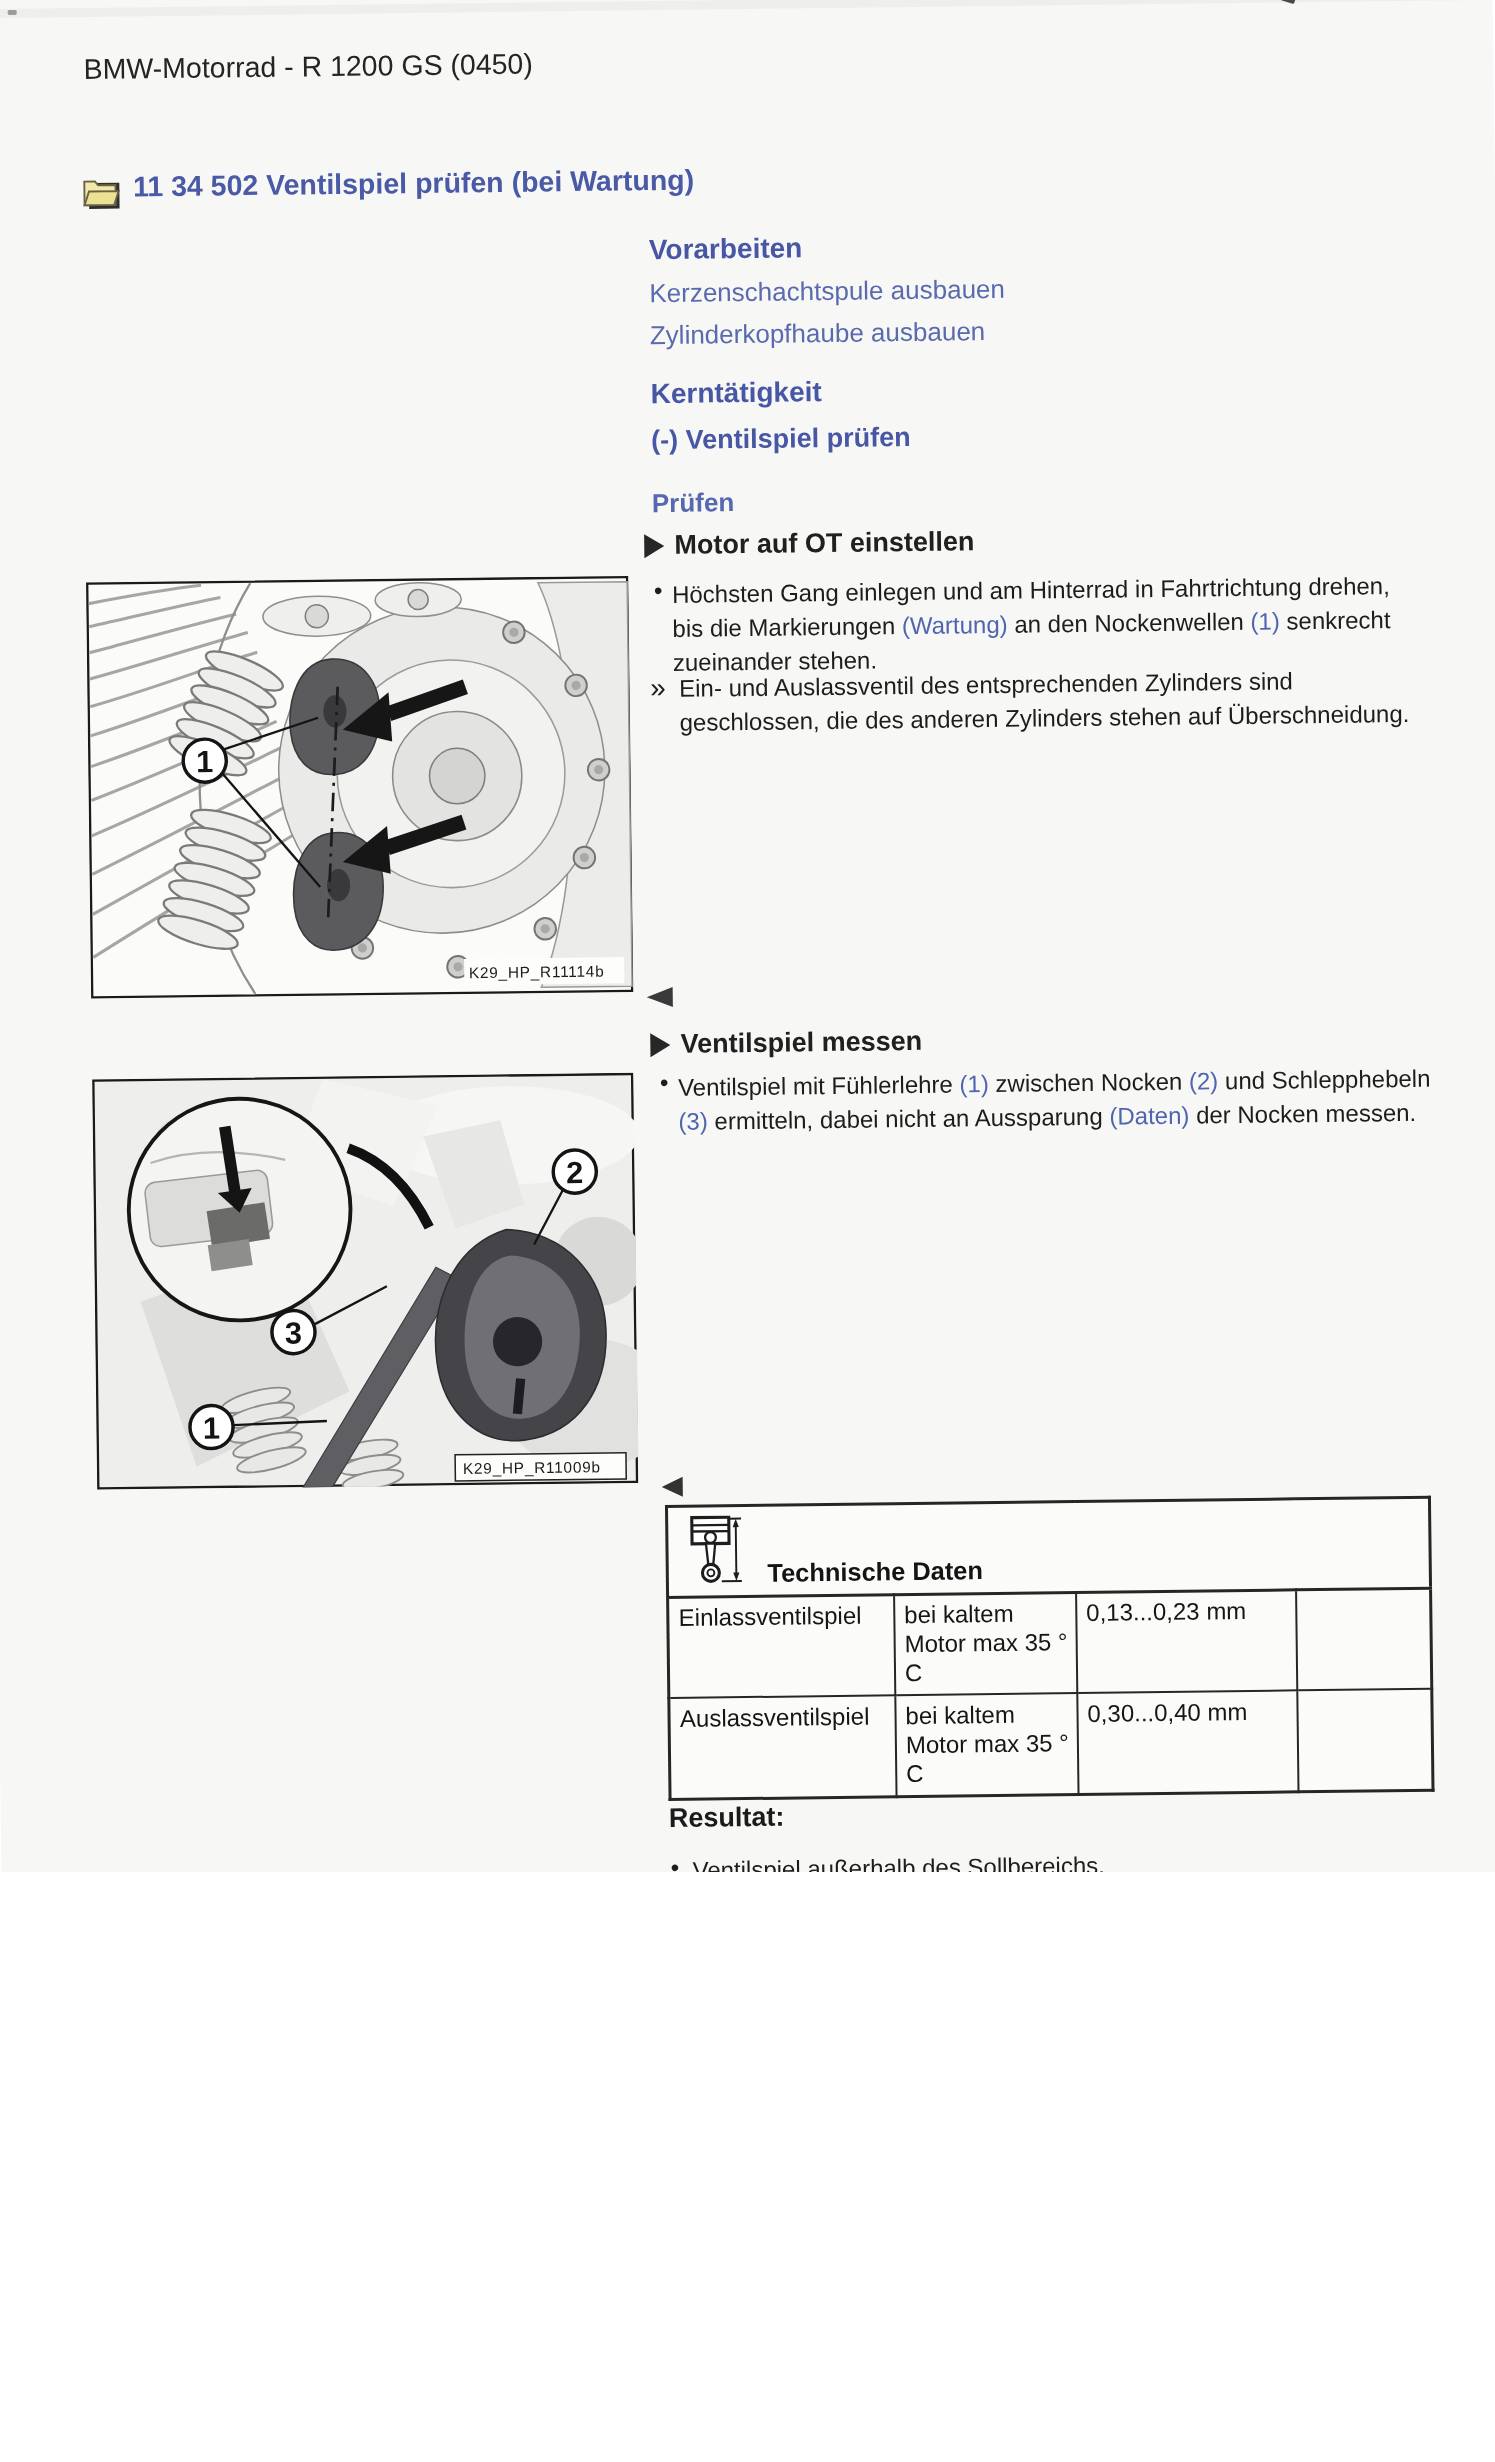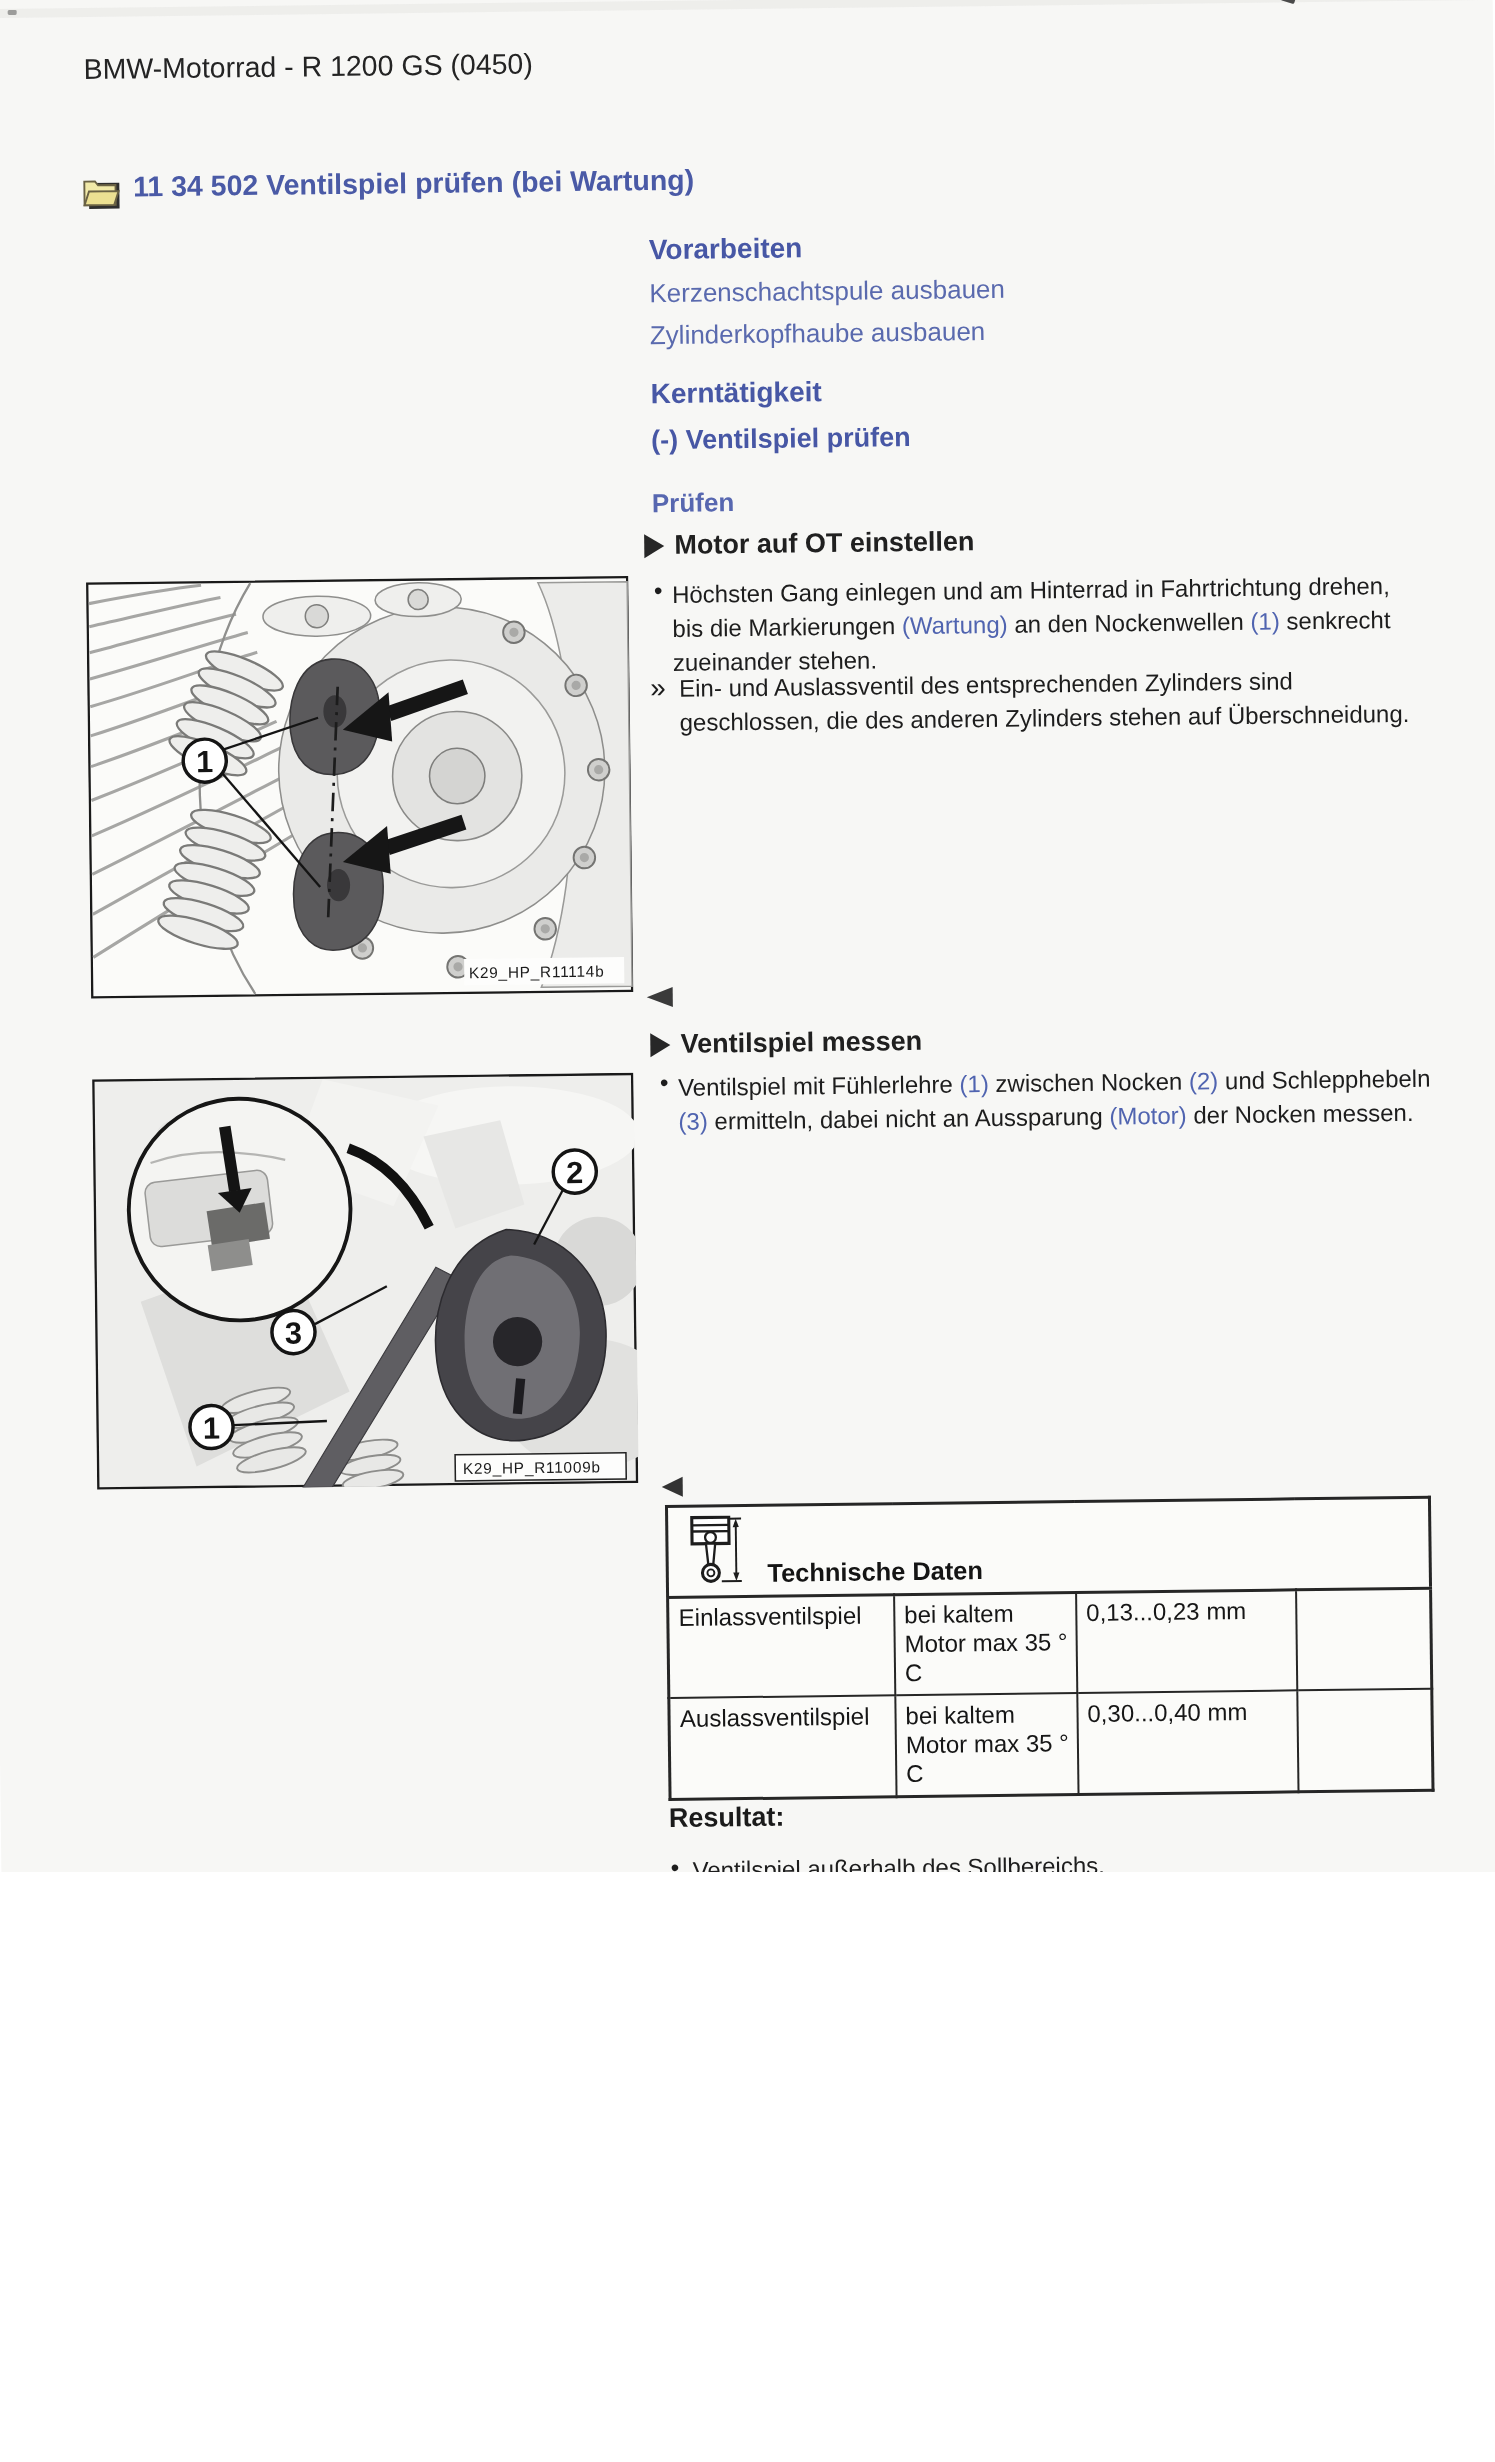--- a/index.html
+++ b/index.html
@@ -175,21 +175,21 @@
       <text x="492" y="521" font-size="20" letter-spacing="1" fill="#1c1c1c">K29_HP_R11114b</text>
     </svg>
 
     <div class="abs tri-left m1" style="left:647px;top:986px;"></div>
 
     <div class="abs tri-right" style="left:650px;top:1032px;"></div>
     <div class="abs step-title" style="left:680px;top:1028px;">Ventilspiel messen</div>
 
     <div class="abs marker" style="left:659px;top:1068px;">•</div>
     <div class="abs tline" style="left:677px;top:1073px;"><span>Ventilspiel mit Fühlerlehre </span><span class="c-blue">(1)</span><span> zwischen Nocken </span><span class="c-blue">(2)</span><span> und Schlepphebeln</span></div>
-    <div class="abs tline" style="left:677px;top:1107px;"><span class="c-blue">(3)</span><span> ermitteln, dabei nicht an Aussparung </span><span class="c-blue">(Motor)</span><span> der Nocken messen.</span></div>
+    <div class="abs tline" style="left:677px;top:1107px;"><span class="c-blue">(3)</span><span> ermitteln, dabei nicht an Aussparung </span><span class="c-blue">(Daten)</span><span> der Nocken messen.</span></div>
 
     <svg class="abs" style="left:91px;top:1071px;" width="542" height="411" viewBox="0 0 704 534">
       <rect x="2" y="2" width="700" height="530" fill="#eeeeec" stroke="#1a1a1a" stroke-width="3"></rect>
       <g>
         <ellipse cx="540" cy="80" rx="170" ry="64" fill="#f6f6f4"></ellipse>
         <polygon points="60,290 250,225 330,410 130,505" fill="#dededc"></polygon>
         <ellipse cx="640" cy="430" rx="110" ry="85" fill="#e1e1df"></ellipse>
         <polygon points="300,4 450,40 390,170 255,120" fill="#f3f3f1"></polygon>
         <circle cx="655" cy="245" r="58" fill="#d9d9d7"></circle>
         <polygon points="430,80 530,60 560,170 470,200" fill="#e7e7e5"></polygon>

